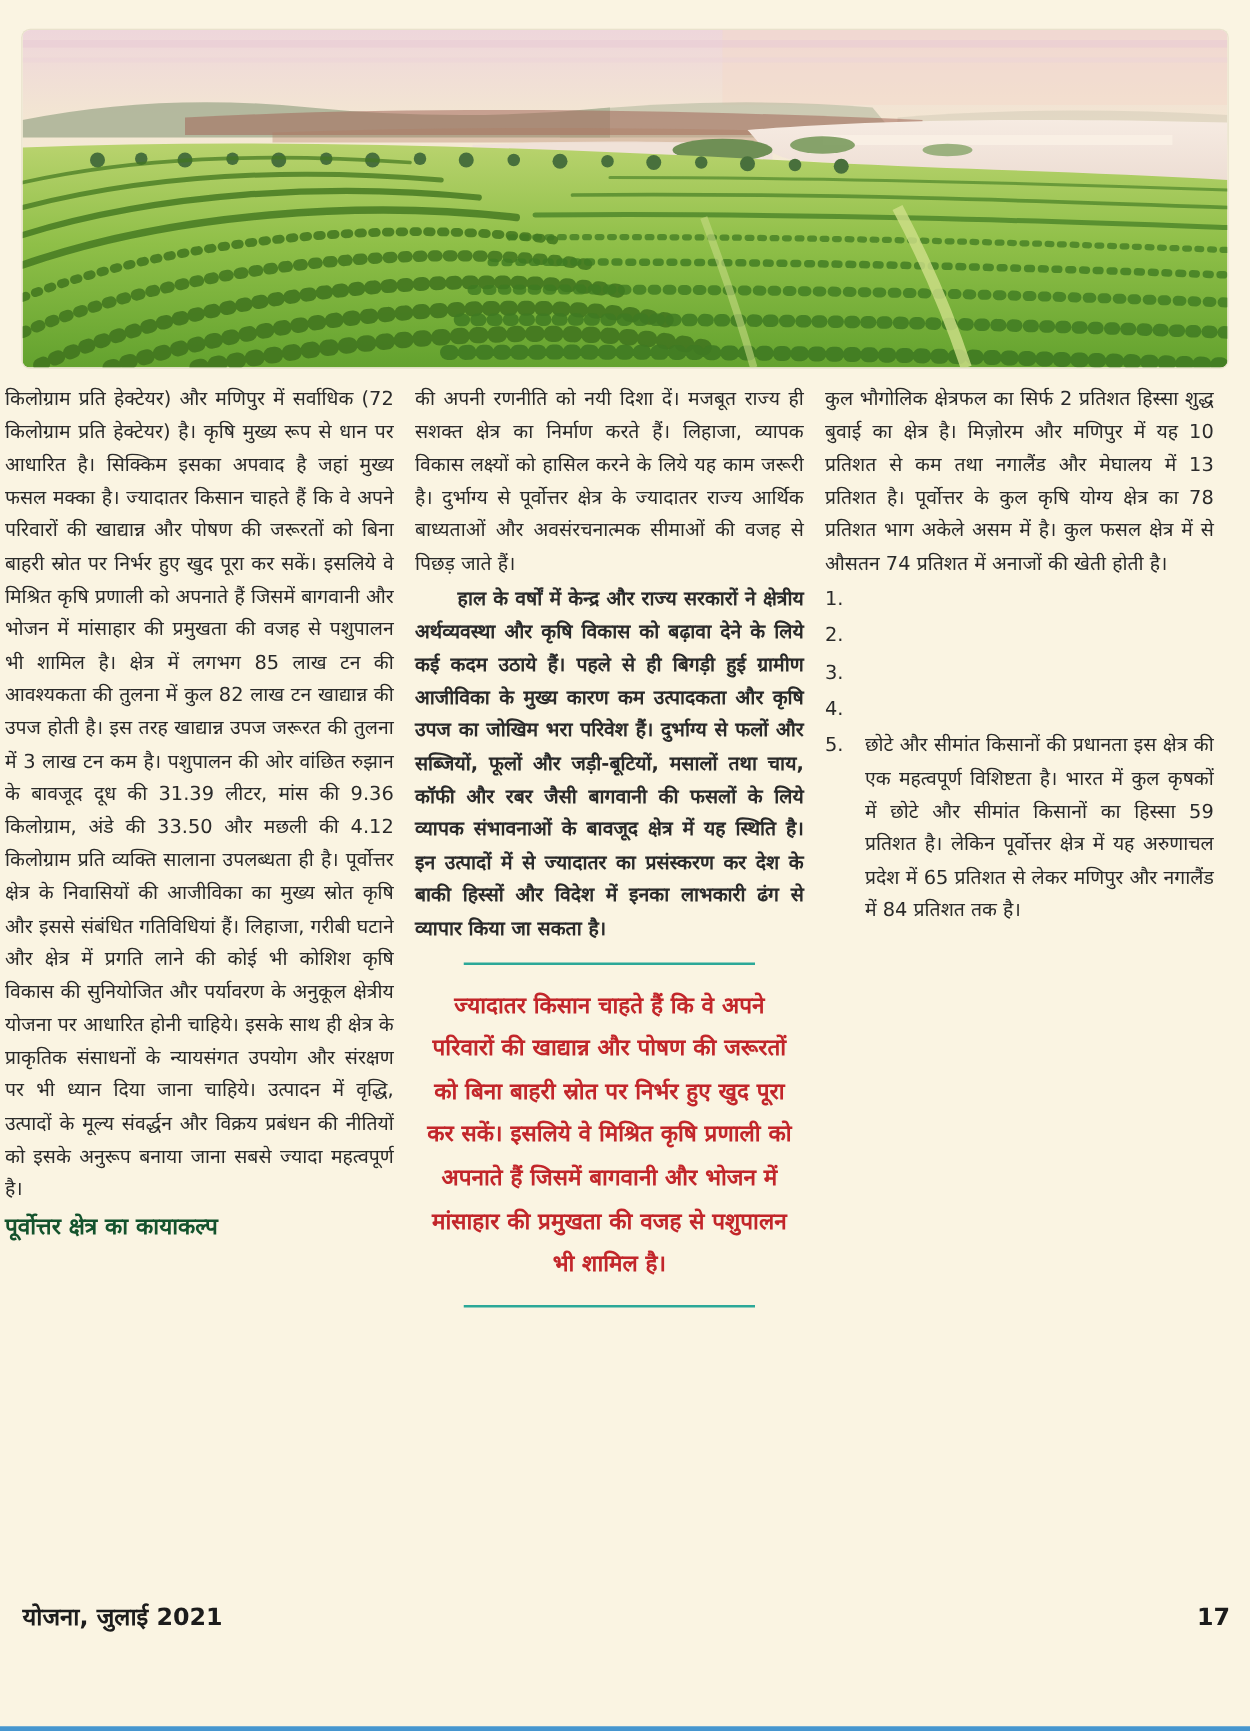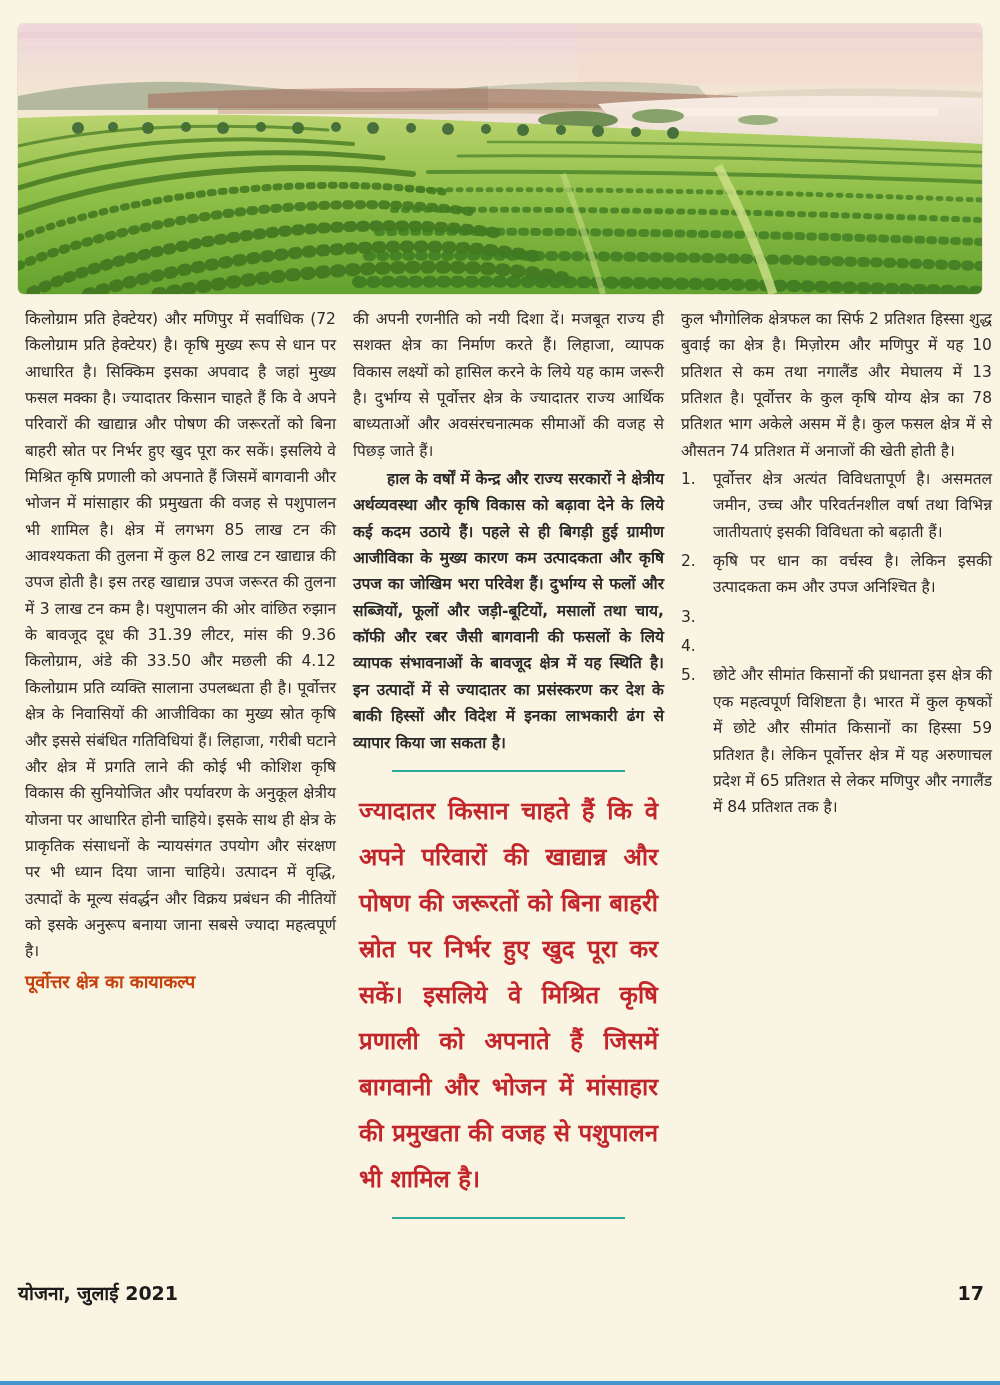--- a/index.html
+++ b/index.html
@@ -14,36 +14,36 @@
   .page{position:absolute;inset:0;}
   
   .photo{
     position:absolute;top:24px;left:18px;width:964px;height:270px;
     border-radius:6px;overflow:hidden;
     box-shadow:0 0 0 1px rgba(180,170,140,.25);
   }
   .photo svg{display:block;width:100%;height:100%;}
   
   .content{
-    position:absolute;top:306px;left:25px;width:967px;
+    position:absolute;top:306px;left:4px;width:967px;
     display:grid;grid-template-columns:1fr 1fr 1fr;gap:17px;
   }
   .col{font-size:15.5px;line-height:1.70;text-align:justify;}
   .col p{margin:0 0 2px 0;}
   .indent{text-indent:2.2em;font-weight:bold;}
   .heading{
     font-weight:bold;font-size:18px;margin:6px 0 4px 0;
     text-align:left;
   }
   
   .quote-box{margin-top:14px;padding:0 2px;}
   .rule{height:2px;width:76%;margin:0 auto;}
   .quote-text{
-    font-weight:bold;font-size:24px;line-height:1.92;
-    margin:16px 4px 14px 4px;
+    font-weight:bold;font-size:18px;line-height:1.92;
+    text-align:center;margin:16px 4px 14px 4px;
   }
   
   .nlist{margin-top:2px;}
   .nitem{display:flex;margin:0 0 3px 0;}
   .nitem .num{flex:0 0 32px;text-align:left;}
   .nitem .ntext{flex:1;text-align:justify;}
   
   .footer{
     position:absolute;left:18px;right:16px;top:1280px;
     display:flex;justify-content:space-between;align-items:baseline;
@@ -144,45 +144,43 @@
 
       <path d="M700,142 C720,180 740,225 755,270" fill="none" stroke="#cfe08a" stroke-width="9" opacity="0.8"></path>
       <path d="M545,150 C560,190 575,235 585,270" fill="none" stroke="#c6db84" stroke-width="6" opacity="0.6"></path>
     </svg>
   </div>
 
   <div class="content">
 
     <div class="col">
       <p>किलोग्राम प्रति हेक्टेयर) और मणिपुर में सर्वाधिक (72 किलोग्राम प्रति हेक्टेयर) है। कृषि मुख्य रूप से धान पर आधारित है। सिक्किम इसका अपवाद है जहां मुख्य फसल मक्का है। ज्यादातर किसान चाहते हैं कि वे अपने परिवारों की खाद्यान्न और पोषण की जरूरतों को बिना बाहरी स्रोत पर निर्भर हुए खुद पूरा कर सकें। इसलिये वे मिश्रित कृषि प्रणाली को अपनाते हैं जिसमें बागवानी और भोजन में मांसाहार की प्रमुखता की वजह से पशुपालन भी शामिल है। क्षेत्र में लगभग 85 लाख टन की आवश्यकता की तुलना में कुल 82 लाख टन खाद्यान्न की उपज होती है। इस तरह खाद्यान्न उपज जरूरत की तुलना में 3 लाख टन कम है। पशुपालन की ओर वांछित रुझान के बावजूद दूध की 31.39 लीटर, मांस की 9.36 किलोग्राम, अंडे की 33.50 और मछली की 4.12 किलोग्राम प्रति व्यक्ति सालाना उपलब्धता ही है। पूर्वोत्तर क्षेत्र के निवासियों की आजीविका का मुख्य स्रोत कृषि और इससे संबंधित गतिविधियां हैं। लिहाजा, गरीबी घटाने और क्षेत्र में प्रगति लाने की कोई भी कोशिश कृषि विकास की सुनियोजित और पर्यावरण के अनुकूल क्षेत्रीय योजना पर आधारित होनी चाहिये। इसके साथ ही क्षेत्र के प्राकृतिक संसाधनों के न्यायसंगत उपयोग और संरक्षण पर भी ध्यान दिया जाना चाहिये। उत्पादन में वृद्धि, उत्पादों के मूल्य संवर्द्धन और विक्रय प्रबंधन की नीतियों को इसके अनुरूप बनाया जाना सबसे ज्यादा महत्वपूर्ण है।</p>
-      <p class="heading" style="color: #c2410c;">पूर्वोत्तर क्षेत्र का कायाकल्प</p>
+      <p class="heading" style="color: #14532d;">पूर्वोत्तर क्षेत्र का कायाकल्प</p>
     </div>
 
     <div class="col">
       <p>की अपनी रणनीति को नयी दिशा दें। मजबूत राज्य ही सशक्त क्षेत्र का निर्माण करते हैं। लिहाजा, व्यापक विकास लक्ष्यों को हासिल करने के लिये यह काम जरूरी है। दुर्भाग्य से पूर्वोत्तर क्षेत्र के ज्यादातर राज्य आर्थिक बाध्यताओं और अवसंरचनात्मक सीमाओं की वजह से पिछड़ जाते हैं।</p>
       <p class="indent">हाल के वर्षों में केन्द्र और राज्य सरकारों ने क्षेत्रीय अर्थव्यवस्था और कृषि विकास को बढ़ावा देने के लिये कई कदम उठाये हैं। पहले से ही बिगड़ी हुई ग्रामीण आजीविका के मुख्य कारण कम उत्पादकता और कृषि उपज का जोखिम भरा परिवेश हैं। दुर्भाग्य से फलों और सब्जियों, फूलों और जड़ी-बूटियों, मसालों तथा चाय, कॉफी और रबर जैसी बागवानी की फसलों के लिये व्यापक संभावनाओं के बावजूद क्षेत्र में यह स्थिति है। इन उत्पादों में से ज्यादातर का प्रसंस्करण कर देश के बाकी हिस्सों और विदेश में इनका लाभकारी ढंग से व्यापार किया जा सकता है।</p>
 
       <div class="quote-box">
         <div class="rule" style="background: rgb(43, 168, 152);"></div>
         <div class="quote-text" style="color: rgb(194, 38, 42);">ज्यादातर किसान चाहते हैं कि वे अपने परिवारों की खाद्यान्न और पोषण की जरूरतों को बिना बाहरी स्रोत पर निर्भर हुए खुद पूरा कर सकें। इसलिये वे मिश्रित कृषि प्रणाली को अपनाते हैं जिसमें बागवानी और भोजन में मांसाहार की प्रमुखता की वजह से पशुपालन भी शामिल है।</div>
         <div class="rule" style="background: rgb(43, 168, 152);"></div>
       </div>
     </div>
 
     <div class="col">
       <p>कुल भौगोलिक क्षेत्रफल का सिर्फ 2 प्रतिशत हिस्सा शुद्ध बुवाई का क्षेत्र है। मिज़ोरम और मणिपुर में यह 10 प्रतिशत से कम तथा नगालैंड और मेघालय में 13 प्रतिशत है। पूर्वोत्तर के कुल कृषि योग्य क्षेत्र का 78 प्रतिशत भाग अकेले असम में है। कुल फसल क्षेत्र में से औसतन 74 प्रतिशत में अनाजों की खेती होती है।</p>
 
       <div class="nlist">
         <div class="nitem">
           <span class="num">1.</span>
-          <span class="ntext">पूर्वोत्तर क्षेत्र अत्यंत विविधतापूर्ण है। असमतल जमीन, उच्च और परिवर्तनशील वर्षा तथा विभिन्न जातीयताएं इसकी विविधता को बढ़ाती हैं।</span>
         </div>
         <div class="nitem">
           <span class="num">2.</span>
-          <span class="ntext">कृषि पर धान का वर्चस्व है। लेकिन इसकी उत्पादकता कम और उपज अनिश्चित है।</span>
         </div>
         <div class="nitem">
           <span class="num">3.</span>
         </div>
         <div class="nitem">
           <span class="num">4.</span>
         </div>
         <div class="nitem">
           <span class="num">5.</span>
           <span class="ntext">छोटे और सीमांत किसानों की प्रधानता इस क्षेत्र की एक महत्वपूर्ण विशिष्टता है। भारत में कुल कृषकों में छोटे और सीमांत किसानों का हिस्सा 59 प्रतिशत है। लेकिन पूर्वोत्तर क्षेत्र में यह अरुणाचल प्रदेश में 65 प्रतिशत से लेकर मणिपुर और नगालैंड में 84 प्रतिशत तक है।</span>

